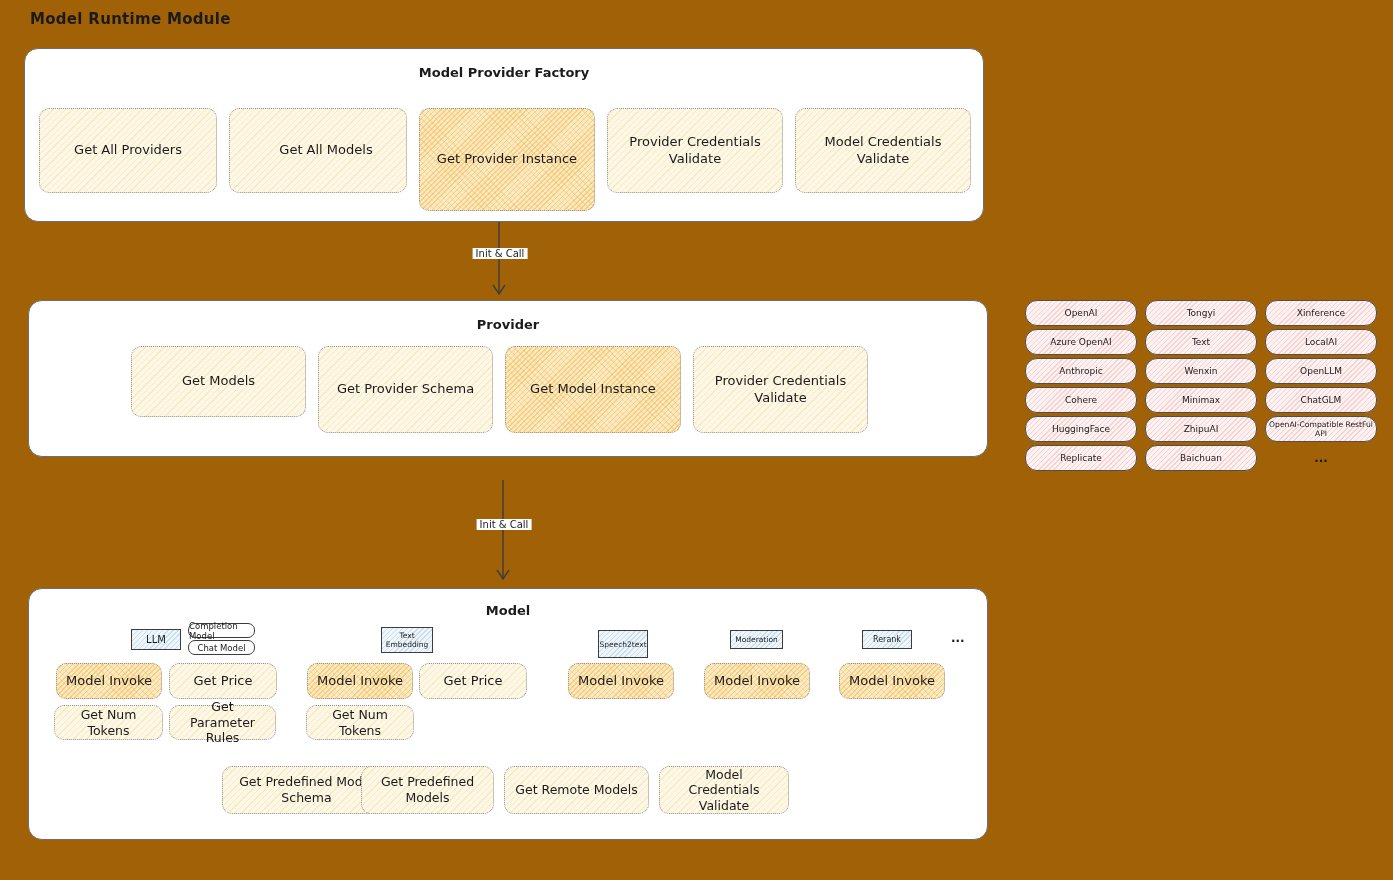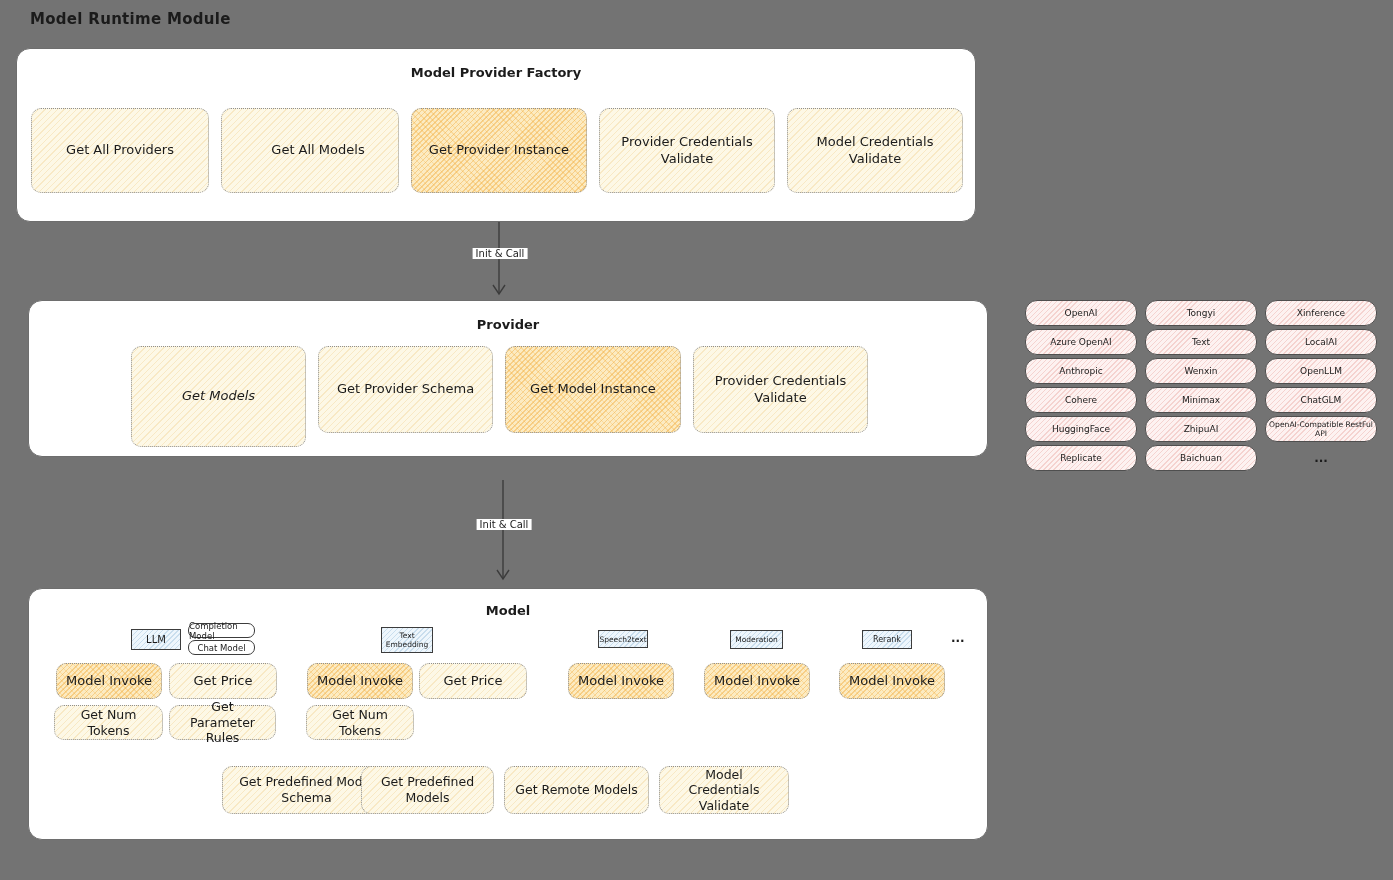--- a/index.html
+++ b/index.html
@@ -1,17 +1,17 @@
 <!DOCTYPE html>
 <html><head>
 <meta charset="utf-8">
 <style>
   html,body{margin:0;padding:0;background:#ffffff;}
   body{font-family:"DejaVu Sans","Liberation Sans",sans-serif;color:#1b1b1b;}
-  #canvas{position:relative;width:1393px;height:880px;background:#737373;overflow:hidden;}
+  #canvas{position:relative;width:1393px;height:880px;background:#a16207;overflow:hidden;}
 
   .page-title{position:absolute;left:30px;top:10px;font-size:15px;font-weight:bold;letter-spacing:.3px;}
 
   
   .card{position:absolute;background:#fff;border:1.6px solid #6e6e6e;border-radius:14px;}
   .stacked::before,.stacked::after{content:"";position:absolute;border:1.4px solid #6e6e6e;border-radius:14px;background:#fff;}
   .stacked::before{top:7px;left:7px;right:-7px;bottom:-7px;z-index:-1;}
   .stacked::after{top:14px;left:14px;right:-14px;bottom:-14px;z-index:-2;}
   .card-title{position:absolute;top:16px;left:0;right:0;text-align:center;font-size:13px;font-weight:bold;}
 
@@ -53,43 +53,43 @@
   .arrow-label{position:absolute;left:50%;transform:translateX(-50%);background:#fff;padding:0 3px;
     font-size:10px;white-space:nowrap;}
 </style>
 </head>
 <body>
 
 <div id="canvas">
 
   <div class="page-title">Model Runtime Module</div>
 
-  <div class="card" style="left:16px;top:48px;width:958px;height:172px;">
+  <div class="card" style="left:24px;top:48px;width:958px;height:172px;">
     <div class="card-title">Model Provider Factory</div>
     <div class="row" style="left:14px;top:59px;">
       <div class="method" style="width:178px;height:85px;">Get All Providers</div>
       <div class="method" style="width:178px;height:85px;padding-left:24px;">Get All Models</div>
-      <div class="method highlight" style="width:176px;height:85px;">Get Provider Instance</div>
+      <div class="method highlight" style="width:176px;height:103px;">Get Provider Instance</div>
       <div class="method" style="width:176px;height:85px;">Provider Credentials Validate</div>
       <div class="method" style="width:176px;height:85px;">Model Credentials Validate</div>
     </div>
   </div>
 
   <div class="arrow" style="left:460px;top:222px;width:80px;height:78px;">
     <svg width="80" height="78" viewBox="0 0 80 78">
       <line x1="39" y1="0" x2="39" y2="71" stroke="#3c3c3c" stroke-width="1.4"></line>
       <polyline points="33,63 39,72 45,63" fill="none" stroke="#3c3c3c" stroke-width="1.4"></polyline>
     </svg>
     <span class="arrow-label" style="top:26px;">Init &amp; Call</span>
   </div>
 
   <div class="card stacked" style="left:28px;top:300px;width:958px;height:155px;">
     <div class="card-title">Provider</div>
     <div class="row" style="left:102px;top:45px;">
-      <div class="method" style="width:175px;height:101px;font-style:italic;">Get Models</div>
+      <div class="method" style="width:175px;height:71px;">Get Models</div>
       <div class="method" style="width:175px;height:87px;">Get Provider Schema</div>
       <div class="method highlight" style="width:176px;height:87px;">Get Model Instance</div>
       <div class="method" style="width:175px;height:87px;">Provider Credentials Validate</div>
     </div>
   </div>
 
   <div class="providers-grid" style="left:1025px;top:300px;">
     <div class="pink">OpenAI</div>
     <div class="pink">Tongyi</div>
     <div class="pink">Xinference</div>
@@ -120,21 +120,21 @@
 
   <div class="card stacked" style="left:28px;top:588px;width:958px;height:250px;">
     <div class="card-title" style="top:14px;">Model</div>
 
     <div class="blue-tag" style="left:102px;top:40px;width:50px;height:21px;font-size:10px;">LLM</div>
     <div class="abs" style="left:159px;top:34px;display:flex;flex-direction:column;gap:2px;">
       <div class="mini-tag" style="width:67px;">Completion Model</div>
       <div class="mini-tag" style="width:67px;">Chat Model</div>
     </div>
     <div class="blue-tag" style="left:352px;top:38px;width:52px;height:26px;font-size:7.5px;padding:0 20px;">Text Embedding</div>
-    <div class="blue-tag" style="left:569px;top:41px;width:50px;height:18px;font-size:7.5px;">Speech2text</div>
+    <div class="blue-tag" style="left:569px;top:41px;width:50px;height:28px;font-size:7.5px;">Speech2text</div>
     <div class="blue-tag" style="left:701px;top:41px;width:53px;height:19px;font-size:7.5px;">Moderation</div>
     <div class="blue-tag" style="left:833px;top:41px;width:50px;height:19px;font-size:8px;">Rerank</div>
     <div class="ellipsis" style="left:922px;top:42px;">...</div>
 
     <div class="method highlight abs" style="left:27px;top:74px;width:106px;height:36px;">Model Invoke</div>
     <div class="method abs" style="left:140px;top:74px;width:108px;height:36px;">Get Price</div>
     <div class="method highlight abs" style="left:278px;top:74px;width:106px;height:36px;">Model Invoke</div>
     <div class="method abs" style="left:390px;top:74px;width:108px;height:36px;">Get Price</div>
     <div class="method highlight abs" style="left:539px;top:74px;width:106px;height:36px;">Model Invoke</div>
     <div class="method highlight abs" style="left:675px;top:74px;width:106px;height:36px;">Model Invoke</div>

